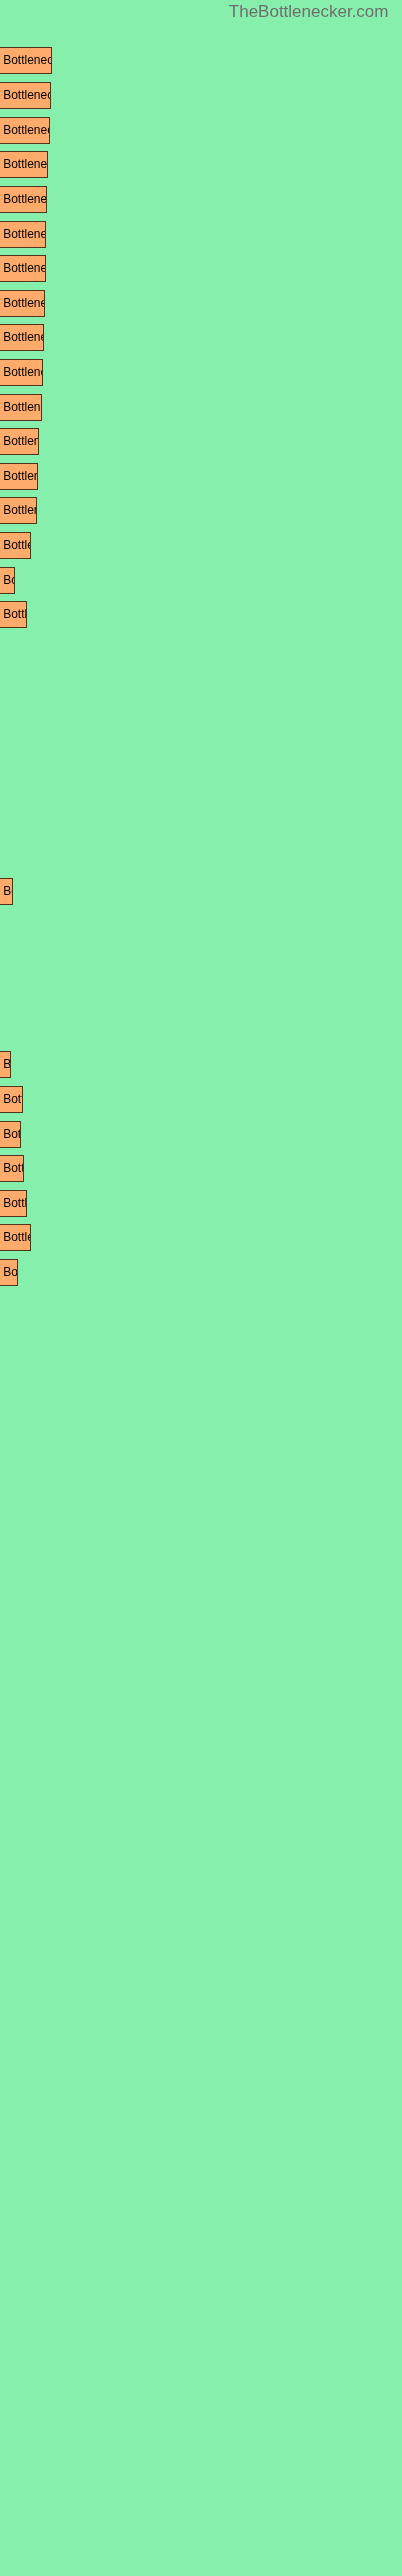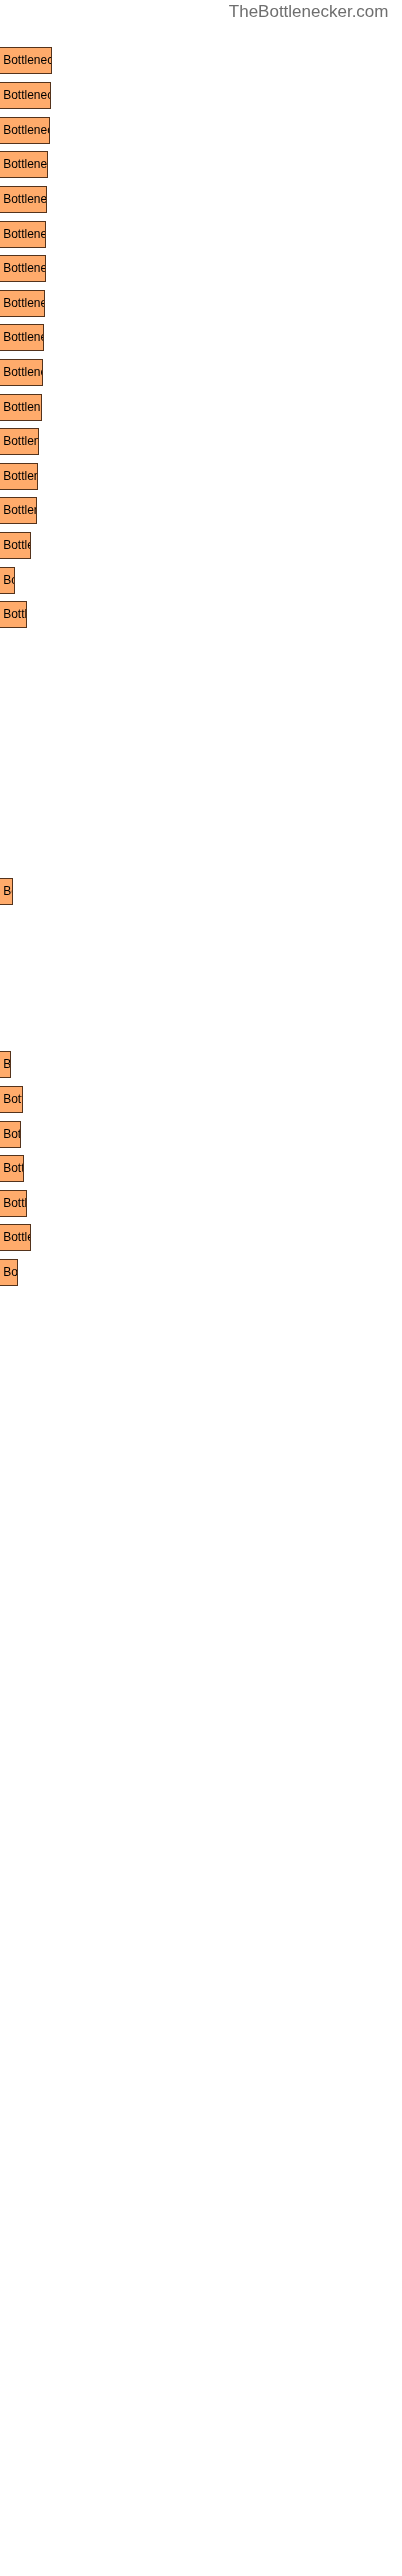--- a/index.html
+++ b/index.html
@@ -13,21 +13,21 @@
     position: relative;
     font-family: "Liberation Sans", sans-serif;
     overflow: hidden;
   }
   #chart-root {
     position: absolute;
     left: 0;
     top: 0;
     width: 403px;
     height: 2576px;
-    background: #ffffff;
+    background: #86efac;
   }
   #watermark {
     position: absolute;
     top: 1.6px;
     left: 0;
     width: 403px;
     text-align: right;
     padding-right: 14.5px;
     box-sizing: border-box;
     color: #6e6e6e;

